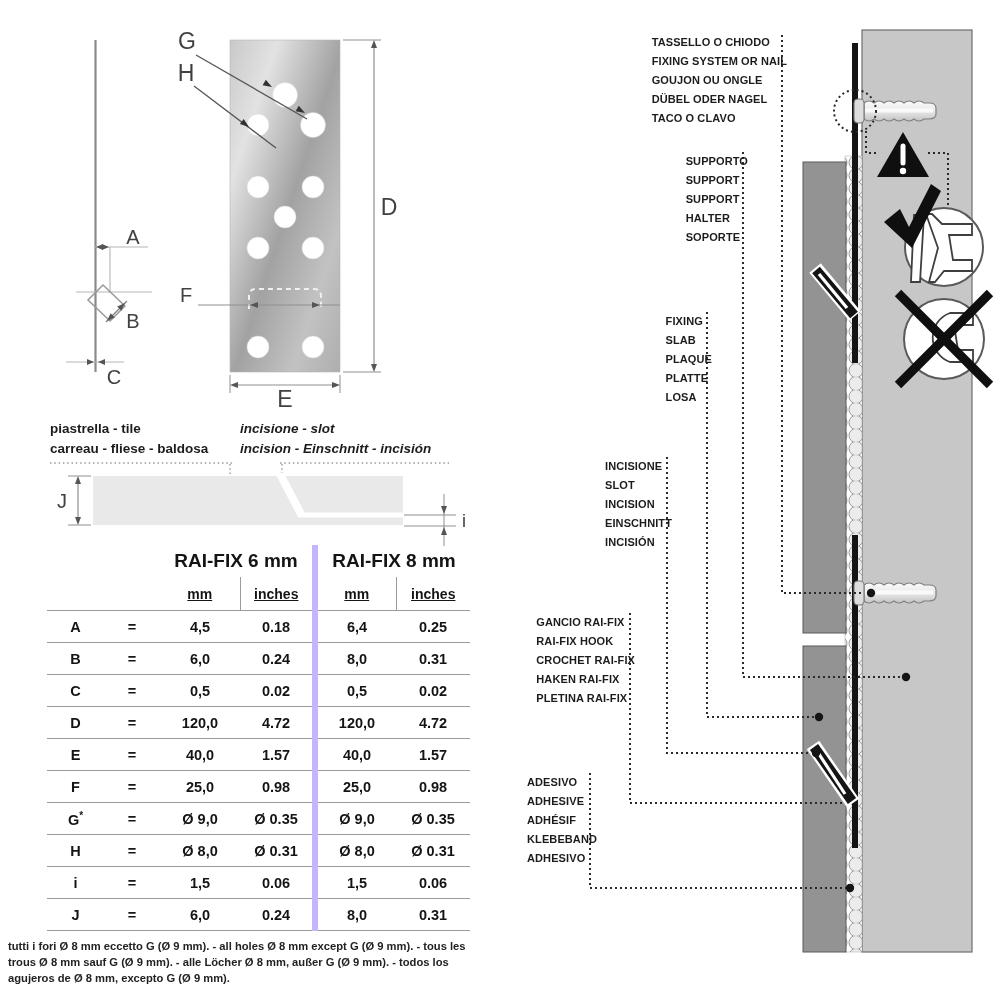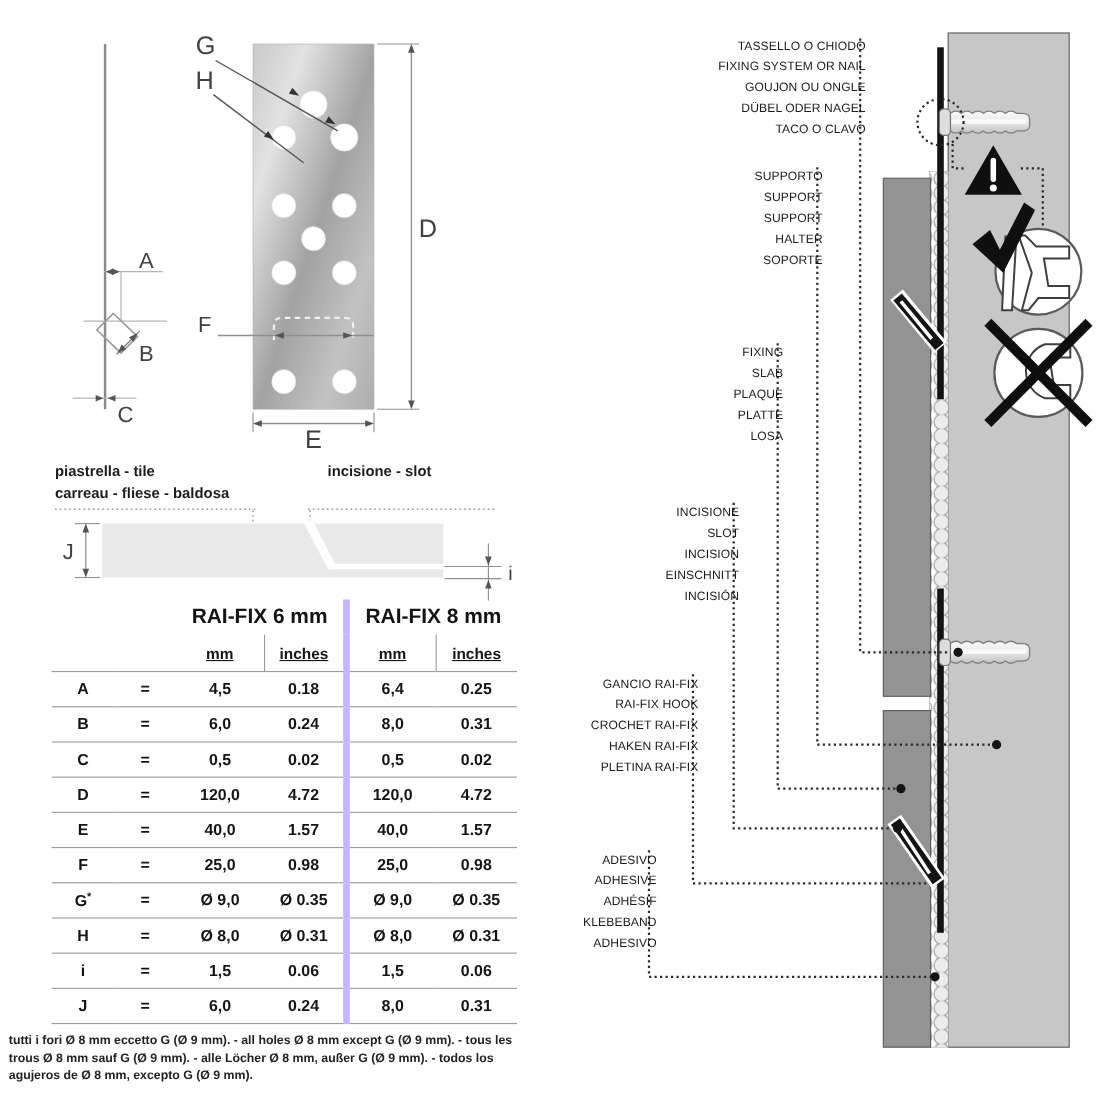--- a/index.html
+++ b/index.html
@@ -1,22 +1,22 @@
 <!DOCTYPE html>
 <html><head>
 <meta charset="utf-8">
 <style>
   html,body{margin:0;padding:0;background:#fff;}
   .canvas{position:relative;width:1000px;height:1000px;background:#fff;overflow:hidden;
           font-family:"Liberation Sans", sans-serif;color:#1c1c1c;}
   svg.layer{position:absolute;left:0;top:0;}
   
   .tile-label{position:absolute;font-size:13.5px;font-weight:bold;line-height:20px;color:#1c1c1c;}
-  .tile-label.right{text-align:center;}
-  .callout{position:absolute;text-align:right;font-size:11px;font-weight:normal;
+  .tile-label.right{text-align:left;font-style:italic;}
+  .callout{position:absolute;font-size:11px;font-weight:bold;
            line-height:19px;color:#1c1c1c;letter-spacing:.1px;white-space:nowrap;}
   
   .spec-table{position:absolute;left:47px;top:545px;width:423px;}
   .spec-table table{border-collapse:collapse;table-layout:fixed;width:423px;font-weight:bold;color:#141414;}
   .spec-table col.c-key{width:57px}.spec-table col.c-eq{width:56px}
   .spec-table col.c-mm6{width:80px}.spec-table col.c-in6{width:75px}
   .spec-table col.c-mm8{width:81px}.spec-table col.c-in8{width:74px}
   .spec-table td{text-align:center;vertical-align:middle;padding:0;}
   .spec-table tr.h1 td{height:32px;font-size:19px;}
   .spec-table tr.h2 td{height:33px;font-size:14px;text-decoration:underline;}
@@ -210,20 +210,21 @@
       </g>
     </g>
   </svg>
 
   <div class="tile-label" style="left:50px;top:419px;">
     <div>piastrella - tile</div>
     <div>carreau - fliese - baldosa</div>
   </div>
   <div class="tile-label right" style="left:240px;top:419px;width:210px;">
     <div>incisione - slot</div>
+    <div>incision - Einschnitt - incisión</div>
   </div>
 
   <div class="callout" style="right:213px;top:33px;">
     <div>TASSELLO O CHIODO</div>
     <div>FIXING SYSTEM OR NAIL</div>
     <div>GOUJON OU ONGLE</div>
     <div>DÜBEL ODER NAGEL</div>
     <div>TACO O CLAVO</div>
   </div>
   <div class="callout" style="right:252px;top:152px;">

